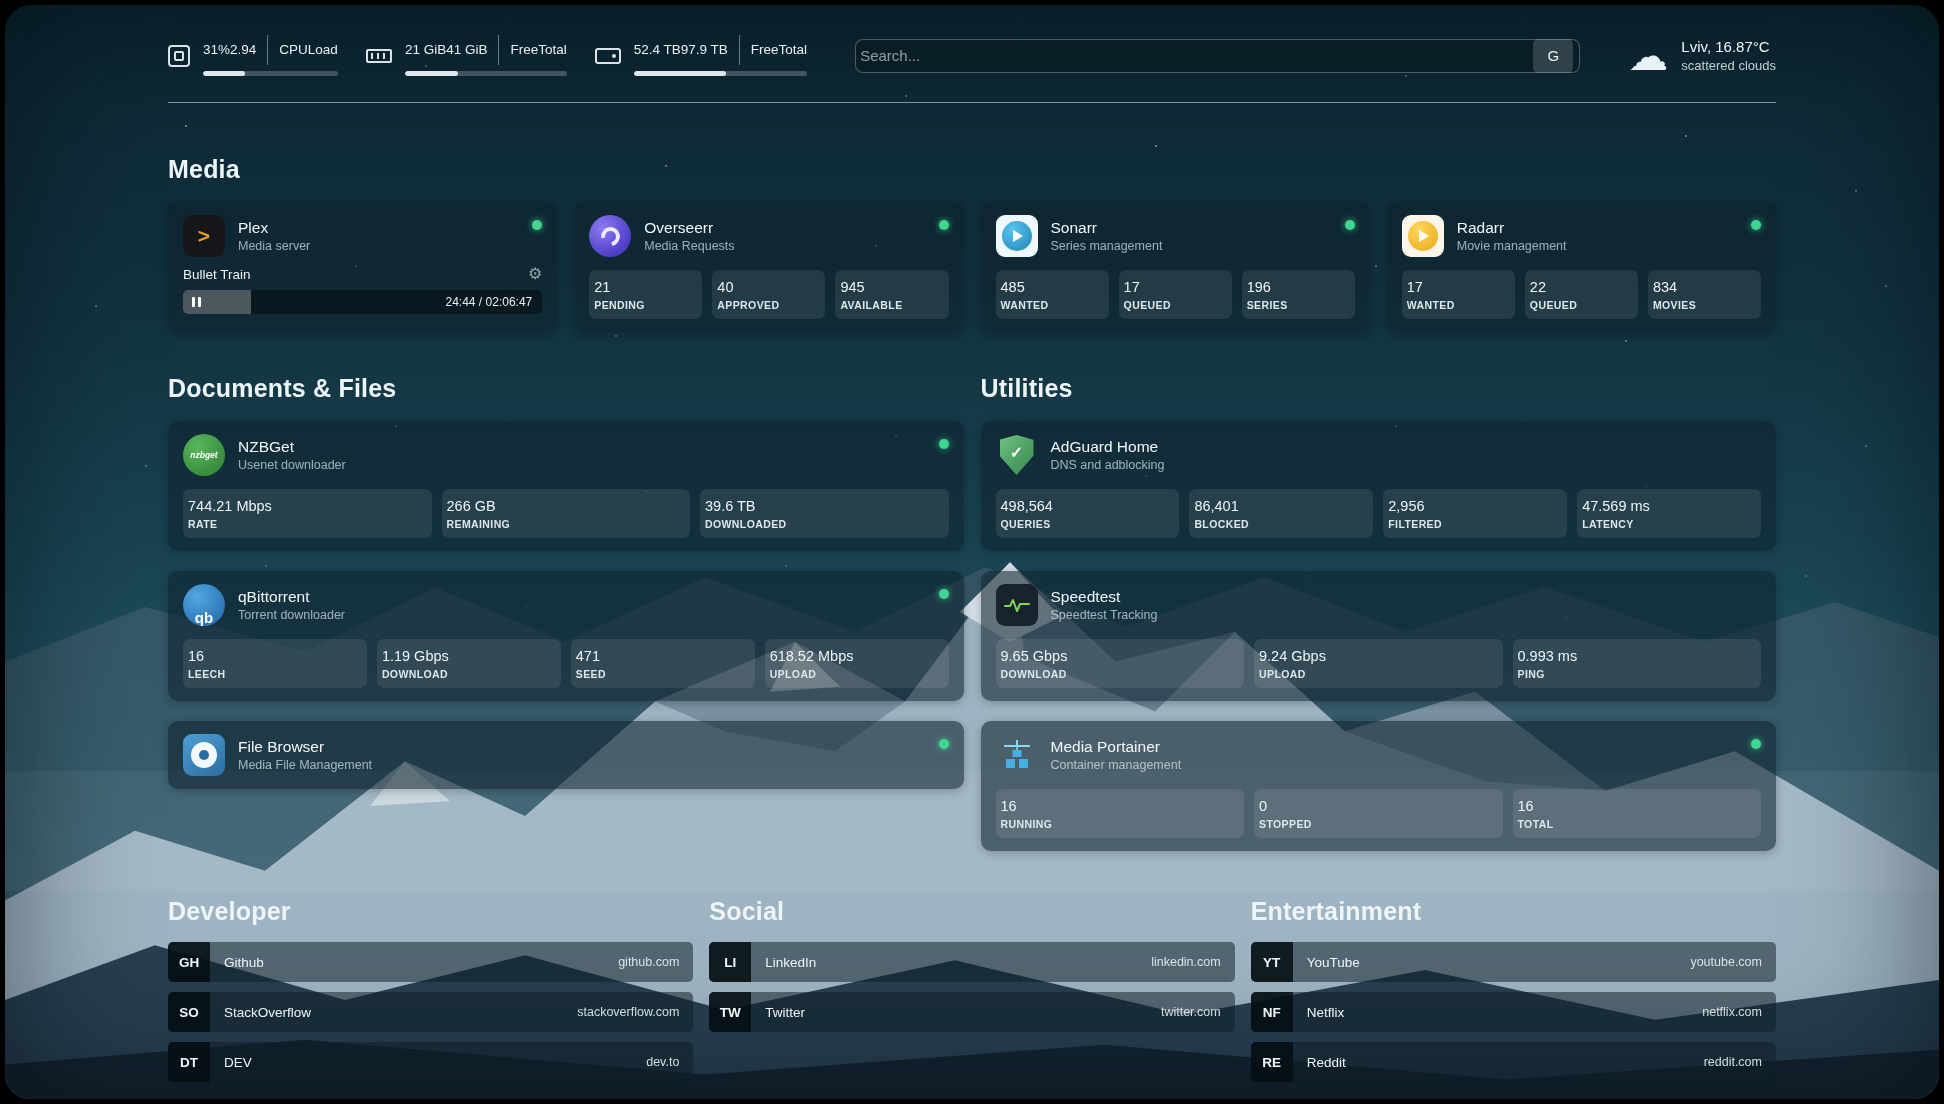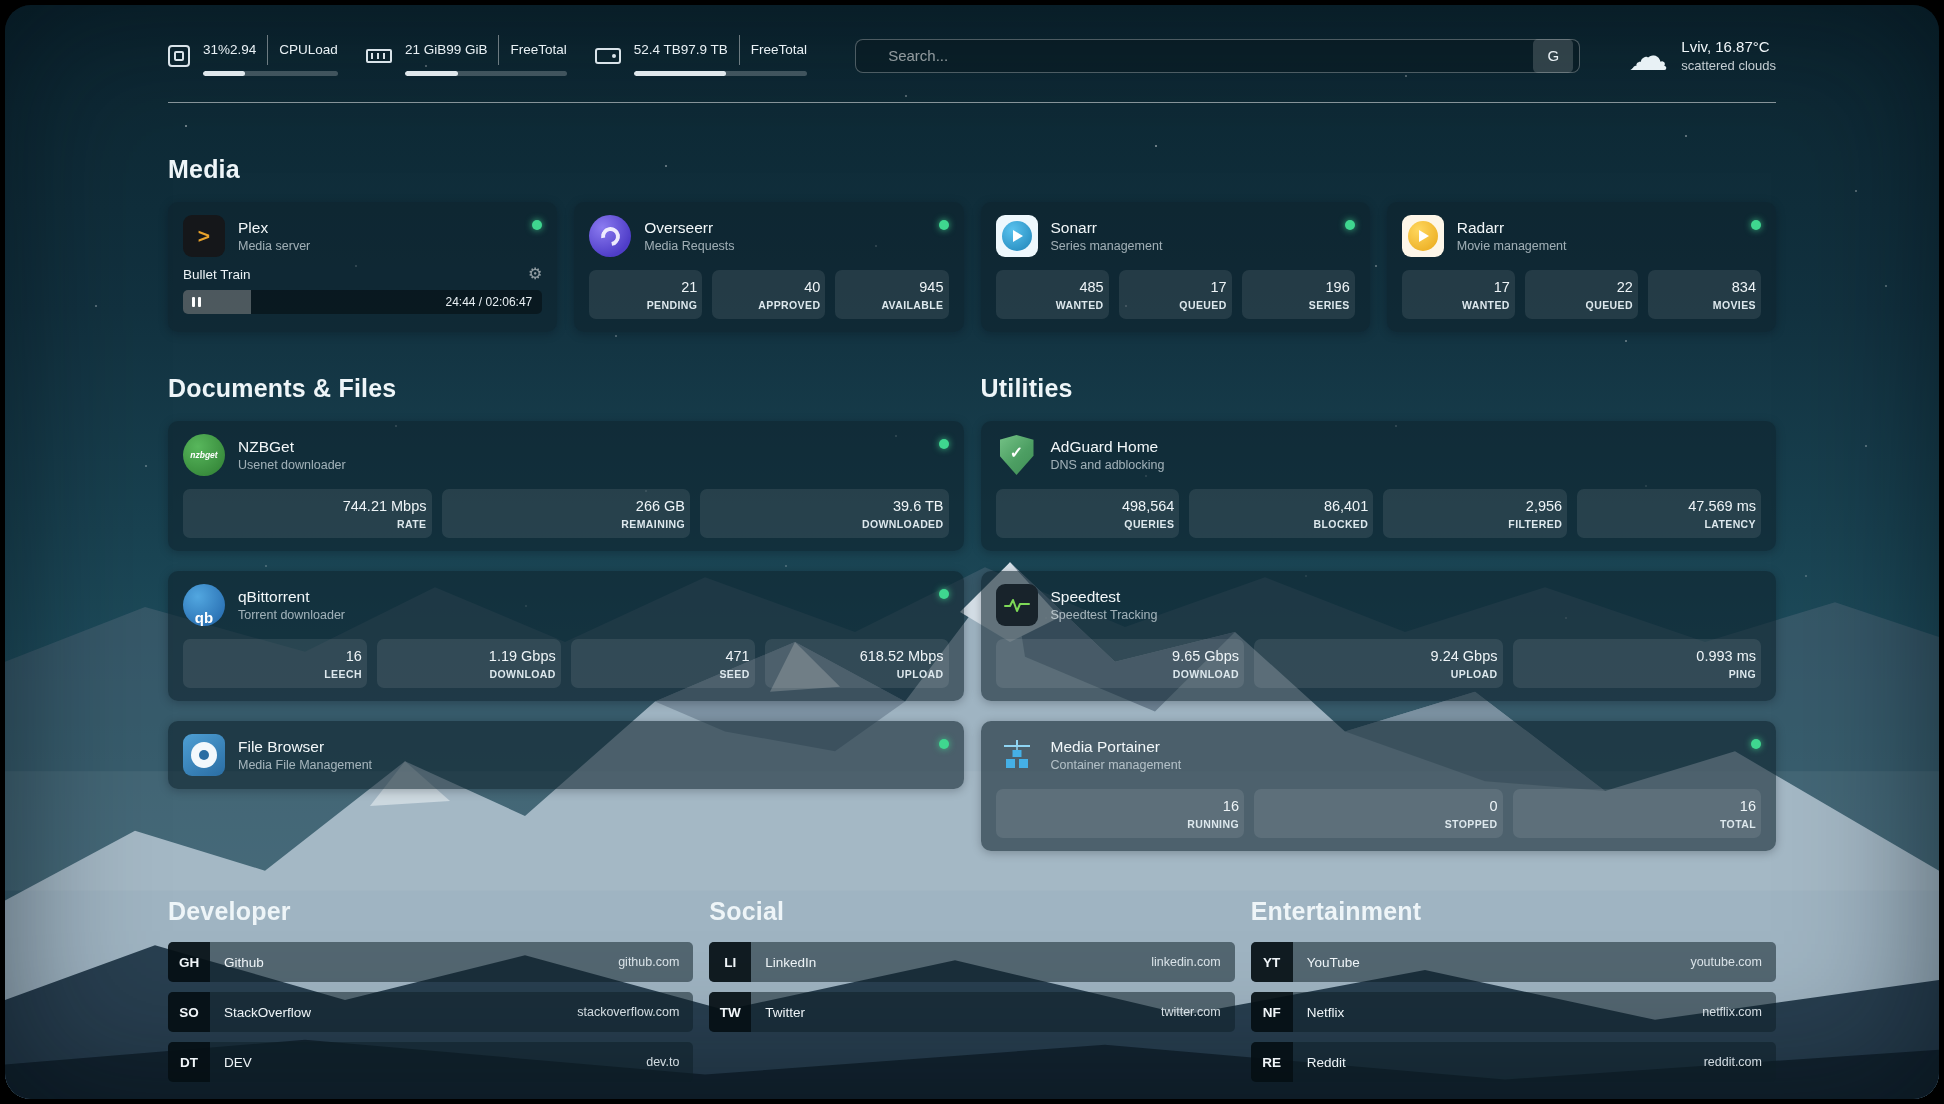--- a/index.html
+++ b/index.html
@@ -42,21 +42,21 @@
     width:4px; height:4px; border-radius:50%; background:#d9e3e9; }
   .sys-body{ display:flex; flex-direction:column; }
   .sys-row{ display:flex; align-items:center; }
   .sys-col{ display:flex; flex-direction:row; line-height:1.3; font-size:13.5px; color:#e9f1f5; }
   .sys-col.right{ text-align:right; }
   .v-div{ width:1px; height:30px; background:rgba(255,255,255,.4); margin:0 11px; }
   .sys-bar{ margin-top:6px; height:5px; border-radius:3px; background:rgba(255,255,255,.22); overflow:hidden; }
   .sys-bar-fill{ height:100%; background:#dfe7ec; border-radius:3px; }
 
   .searchbar{ flex:1; height:34px; margin:0 48px; border:1px solid rgba(255,255,255,.28);
-    background:rgba(10,25,33,.55); border-radius:8px; display:flex; align-items:center; padding:0 6px 0 32px; }
+    background:rgba(10,25,33,.55); border-radius:8px; display:flex; align-items:center; padding:0 6px 0 4px; }
   .searchbar input{ flex:1; background:none; border:none; outline:none; color:#e8f0f4; font-size:15px; font-family:inherit; }
   .searchbar input::placeholder{ color:rgba(255,255,255,.55); }
   .search-btn{ width:40px; height:34px; flex:none; background:rgba(255,255,255,.16); border:none; border-radius:5px;
     color:#eaf1f5; font-size:15px; cursor:pointer; font-family:inherit; }
 
   .weather{ display:flex; align-items:center; gap:13px; }
   .cloud-glyph{ font-size:40px; line-height:1; color:#e8f1f5; }
   .w-loc{ font-size:15px; color:#f0f6f9; }
   .w-cond{ font-size:13px; color:rgba(240,246,249,.8); margin-top:3px; }
 
@@ -72,21 +72,21 @@
   .card-head{ display:flex; align-items:center; gap:13px; }
   .app-meta{ flex:1; min-width:0; }
   .app-name{ font-size:15.5px; color:#f2f7f9; font-weight:500; white-space:nowrap; }
   .app-sub{ font-size:12.5px; color:rgba(233,243,247,.66); margin-top:2px; white-space:nowrap; }
   .status-dot{ width:10px; height:10px; border-radius:50%; background:#3fd68f; align-self:flex-start; margin-top:5px;
     box-shadow:0 0 7px rgba(63,214,143,.85); flex:none; }
 
   .stats{ display:grid; gap:10px; margin-top:13px; }
   .cols3{ grid-template-columns:repeat(3,1fr); }
   .cols4{ grid-template-columns:repeat(4,1fr); }
-  .stat{ background:rgba(255,255,255,.09); border-radius:7px; padding:9px 5px 8px; text-align:right; overflow:hidden; }
+  .stat{ background:rgba(255,255,255,.09); border-radius:7px; padding:9px 5px 8px; text-align:left; overflow:hidden; }
   .stat-value{ font-size:14.5px; color:#eef4f7; white-space:nowrap; }
   .stat-label{ font-size:10.5px; font-weight:700; color:#dde8ed; margin-top:4px; letter-spacing:.4px; white-space:nowrap; }
 
   
   .np{ margin-top:9px; }
   .np-row{ display:flex; align-items:center; justify-content:space-between; }
   .np-title{ font-size:13.5px; color:#edf3f6; }
   .gear{ color:rgba(255,255,255,.55); font-size:16px; cursor:pointer; line-height:1; }
   .np-bar{ margin-top:8px; height:24px; background:rgba(0,0,0,.38); border-radius:5px; position:relative;
     overflow:hidden; display:flex; align-items:center; }
@@ -181,21 +181,21 @@
             </div>
           </div>
         </div>
 
         <div class="sys-widget">
           <span class="sys-icon icon-ram"></span>
           <div class="sys-body">
             <div class="sys-row">
               <div class="sys-col right">
                 <span>21 GiB</span>
-                <span>99 GiB</span>
+                <span>41 GiB</span>
               </div>
               <span class="v-div"></span>
               <div class="sys-col">
                 <span>Free</span>
                 <span>Total</span>
               </div>
             </div>
             <div class="sys-bar">
               <div class="sys-bar-fill" style="width: 33%;"></div>
             </div>

